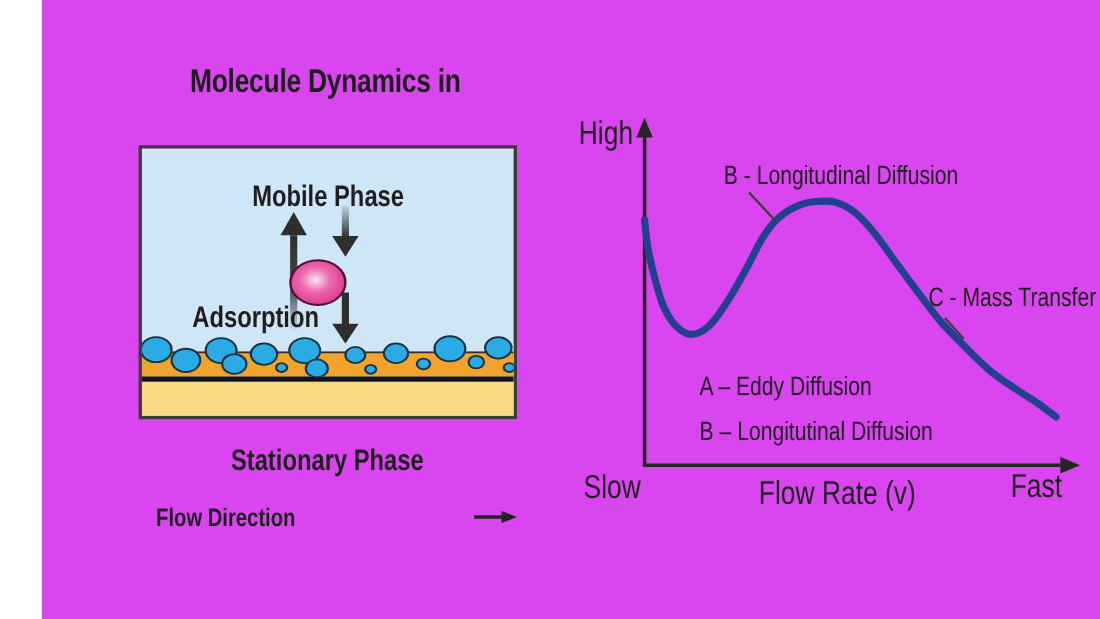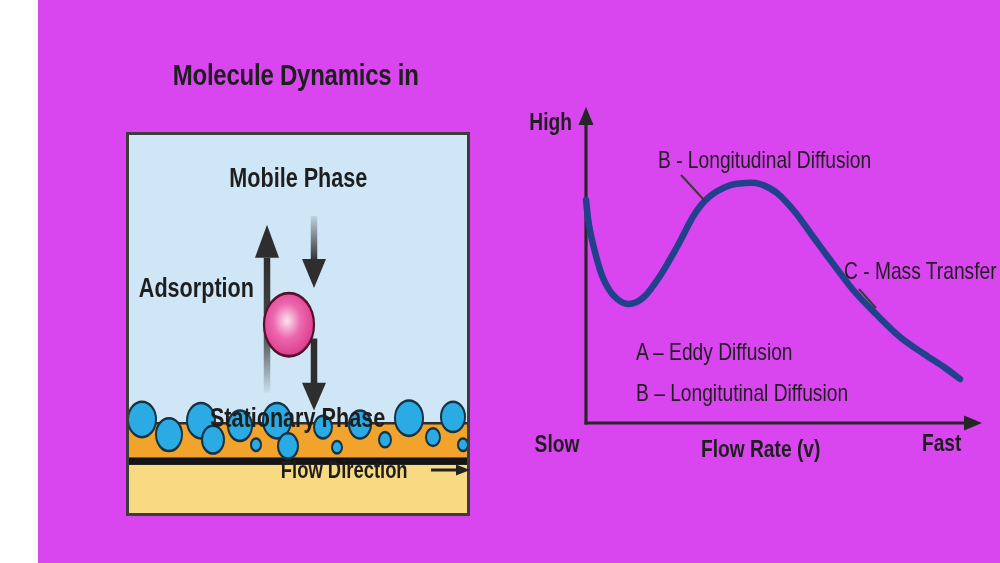--- a/index.html
+++ b/index.html
@@ -8,30 +8,30 @@
   .abs{position:absolute;}
   .center{display:flex;justify-content:center;}
   .endflex{display:flex;justify-content:flex-end;}
   .cond,.cond-l,.cond-r{display:inline-block;white-space:nowrap;transform:scaleX(.8);}
   .cond{transform-origin:center center;}
   .cond-l{transform-origin:left center;}
   .cond-r{transform-origin:right center;}
   .t-title{font-size:30px;font-weight:700;letter-spacing:-.3px;}
   .t-label{font-size:27px;font-weight:700;}
   .t-sub{font-size:23px;font-weight:600;}
-  .t-axis{font-size:24px;font-weight:700;}
+  .t-axis{font-size:30px;font-weight:400;}
   .t-ann{font-size:24px;font-weight:500;}
   .tline{line-height:27px;text-align:center;}
   .left-title{left:58px;top:61px;width:400px;}
-  .diagram-box{left:88px;top:132px;width:344px;height:384px;box-sizing:border-box;
+  .diagram-box{left:88px;top:132px;width:344px;height:249px;box-sizing:border-box;
                border:3px solid #3c3c3c;}
   .diagram-box svg{position:absolute;left:0;top:0;width:100%;height:100%;}
   .boxlabel{line-height:30px;}
   .flow-row{left:88px;top:455px;width:344px;height:30px;display:flex;align-items:center;
-            justify-content:flex-end;gap:7px;}
+            justify-content:space-between;gap:7px;}
   .right-title{left:535px;top:60px;width:350px;line-height:28px;text-align:center;}
   .plot{left:455px;top:85px;}
   .axis-el{stroke-width:3.2px;fill:none;}
   .leader{stroke:#3a3a3a;stroke-width:2px;}
   .vd-curve{stroke-width:6.5px;stroke-linecap:round;fill:none;}
   .rlabel{line-height:28px;}
   .flow-arrow line{stroke:#222;stroke-width:3px;}
   .flow-arrow polygon{fill:#222;}
 </style>
 </head>
@@ -99,21 +99,21 @@
         <line class="arrow-solid" x1="185" y1="161" x2="185" y2="198" stroke-width="6.5" stroke="#2e2e2e"></line>
         <polygon class="arrow-head" points="185,218 173,196 197,196" fill="#2e2e2e"></polygon>
       </g>
 
       <circle cx="160" cy="150" r="25" stroke-width="2.2" fill="url(#molGrad)" stroke="#53122e"></circle>
     </svg>
 
     <div class="abs center boxlabel" style="left:0;top:28px;width:100%;">
       <span class="cond t-label">Mobile Phase</span>
     </div>
-    <div class="abs endflex boxlabel" style="left:0;top:138px;width:125px;">
+    <div class="abs endflex boxlabel" style="left:0;top:138px;width:125px;padding-left:36px;">
       <span class="cond-r t-label">Adsorption</span>
     </div>
     <div class="abs center" style="left:0;top:267px;width:100%;line-height:32px;">
       <span class="cond t-label">Stationary Phase</span>
     </div>
   </div>
 
   <div class="abs flow-row">
     <span class="cond t-sub">Flow Direction</span>
     <svg class="flow-arrow" width="40" height="16" viewBox="0 0 40 16">

